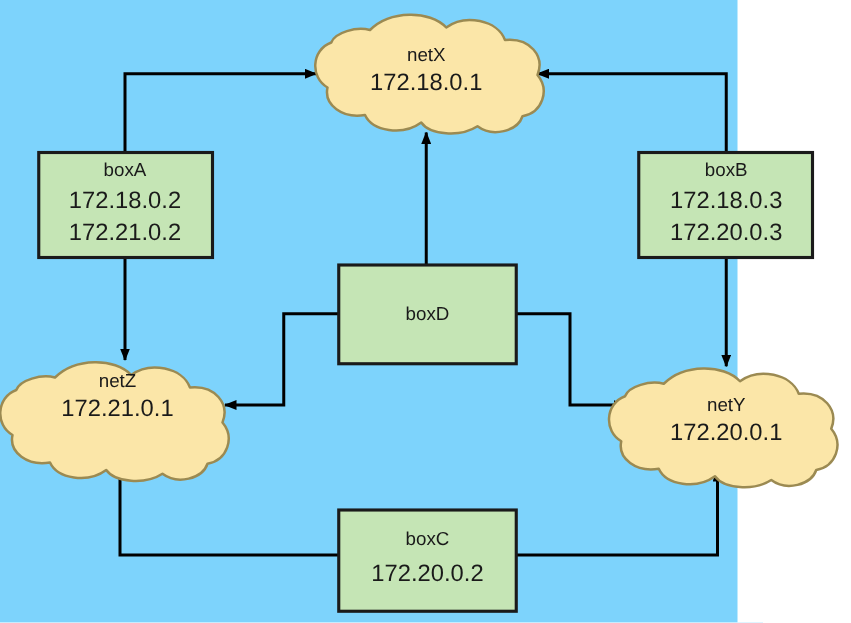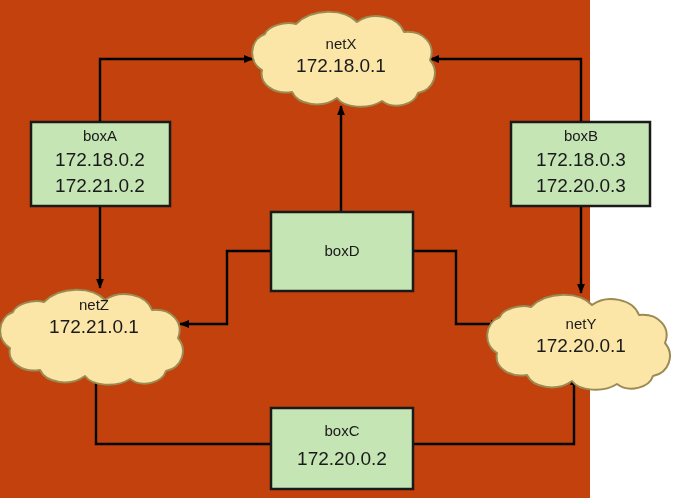--- a/index.html
+++ b/index.html
@@ -11,21 +11,21 @@
   body {
     width: 681px;
     height: 498px;
     overflow: hidden;
     font-family: "Liberation Sans", sans-serif;
   }
   #diagram-canvas {
     position: relative;
     width: 590px;
     height: 498px;
-    background: #c2410c;
+    background: #7dd3fc;
   }
   svg.diagram {
     display: block;
     width: 681px;
     height: 498px;
   }
   .box-shape {
     fill: #c5e5b5;
     stroke: #1a1a1a;
     stroke-width: 2.5;

